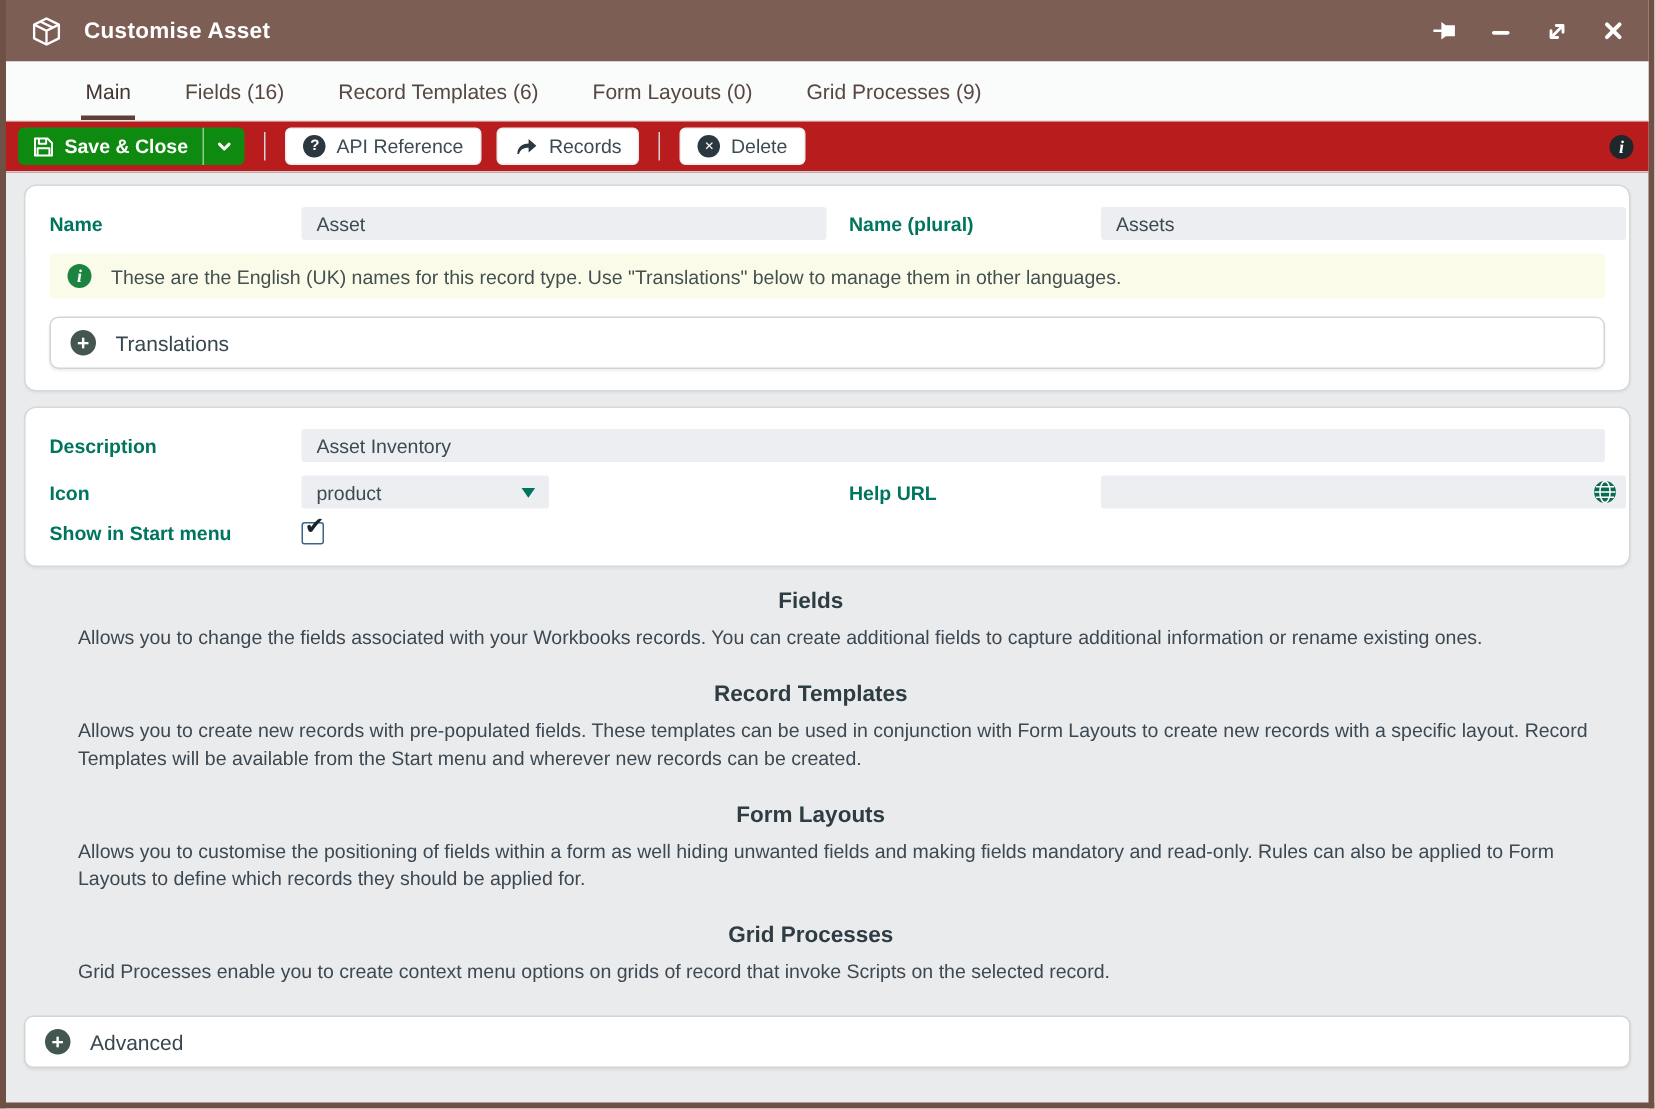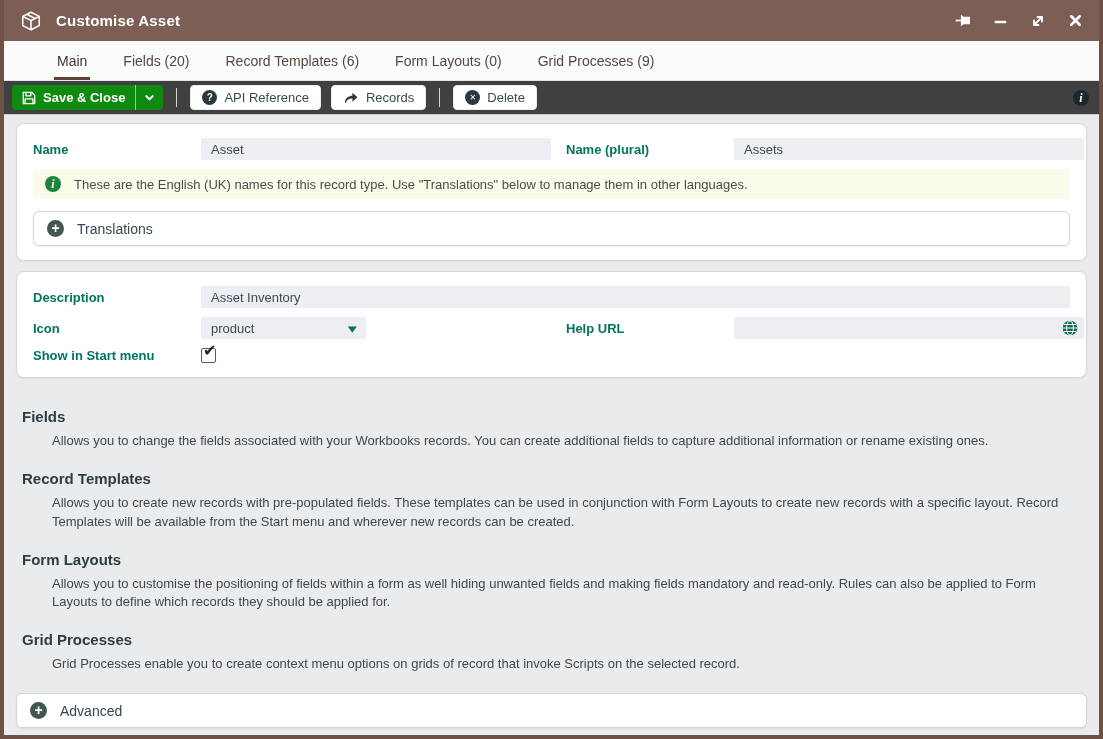--- a/index.html
+++ b/index.html
@@ -36,21 +36,21 @@
   }
   .tab {
     font-size:14px; color:#574740; padding:9px 3px 8px;
     margin-right:30px; border-bottom:3px solid transparent; cursor:pointer;
     white-space:nowrap;
   }
   .tab.active { color:#42352e; border-bottom-color:#5d4037; font-weight:400; }
   
   .toolbar {
     height:34px; flex:0 0 34px;
-    background:#404040;
+    background:#b91c1c;
     border-bottom:1px solid #c9cccd;
     display:flex; align-items:center;
     padding:0 10px 0 8px; gap:10px;
   }
   .btn-green {
     display:flex; align-items:center; height:25px;
     background:#0f8a10; color:#fff; border-radius:4px;
     font-size:13px; font-weight:700; cursor:pointer; overflow:hidden;
   }
   .btn-green .main { display:flex; align-items:center; gap:7px; padding:0 10px; height:100%; }
@@ -133,21 +133,21 @@
     font-size:14px; color:#37474f;
   }
   .plus-ic {
     width:17px; height:17px; border-radius:50%; flex:0 0 17px;
     background:#43564f; color:#fff;
     font-size:14px; font-weight:700; line-height:16px; text-align:center;
   }
   
   .textblock { padding:4px 28px 0 6px; color:#3c4852; }
   .intro { font-size:13px; margin:10px 0 22px; }
-  .tsection h3 { font-size:15px; font-weight:700; color:#2e3c44; margin:16px 0 7px; }
+  .tsection h3 { font-size:15px; font-weight:700; color:#2e3c44; margin:0 0 7px;text-align:center; }
   .tsection p { font-size:13px; line-height:1.45; margin:0 0 19px 30px; }
   .advanced { margin-top:4px; }
 </style>
 </head>
 <body>
 
 <div class="window">
 
   <div class="titlebar">
     <span class="win-icon">
@@ -183,21 +183,21 @@
       <span class="ctrl">
         <svg width="15" height="15" viewBox="0 0 16 16" stroke="#fff" stroke-width="2.8" stroke-linecap="round">
           <path d="M3.5 3.5 L12.5 12.5 M12.5 3.5 L3.5 12.5"></path>
         </svg>
       </span>
     </div>
   </div>
 
   <div class="tabbar">
     <div class="tab active">Main</div>
-    <div class="tab">Fields (20)</div>
+    <div class="tab">Fields (16)</div>
     <div class="tab">Record Templates (6)</div>
     <div class="tab">Form Layouts (0)</div>
     <div class="tab">Grid Processes (9)</div>
   </div>
 
   <div class="toolbar">
     <div class="btn-green">
       <span class="main">
         <span style="display:flex">
           <svg width="14" height="14" viewBox="0 0 16 16" fill="none" stroke="#fff" stroke-width="1.5" stroke-linejoin="round">

